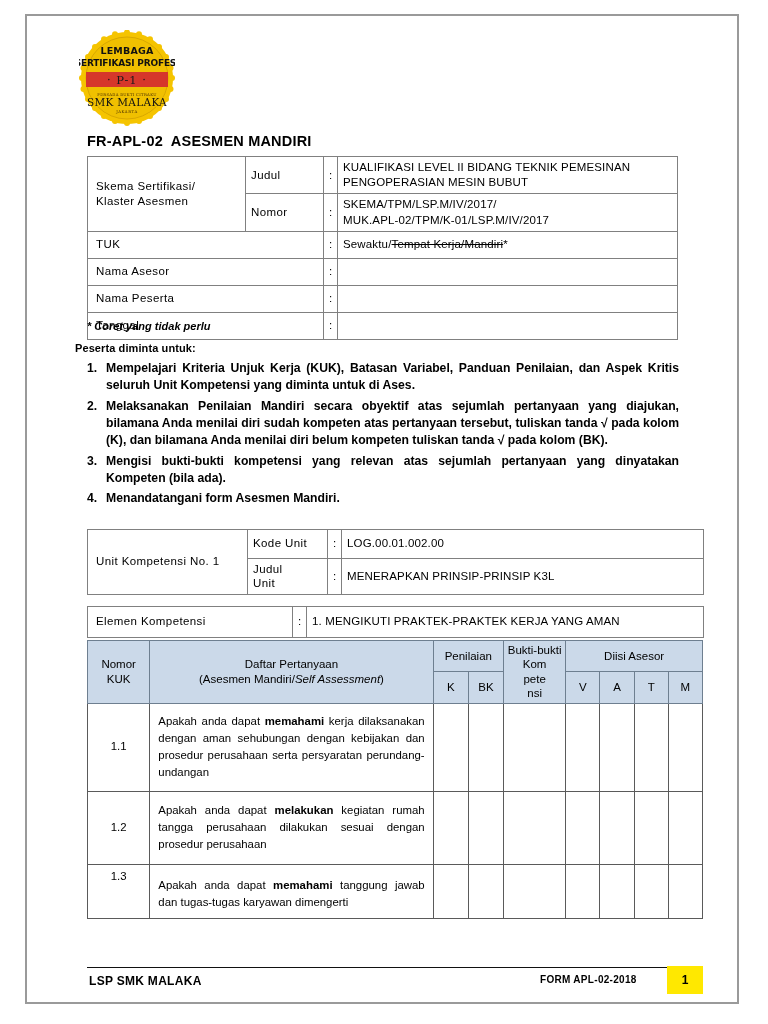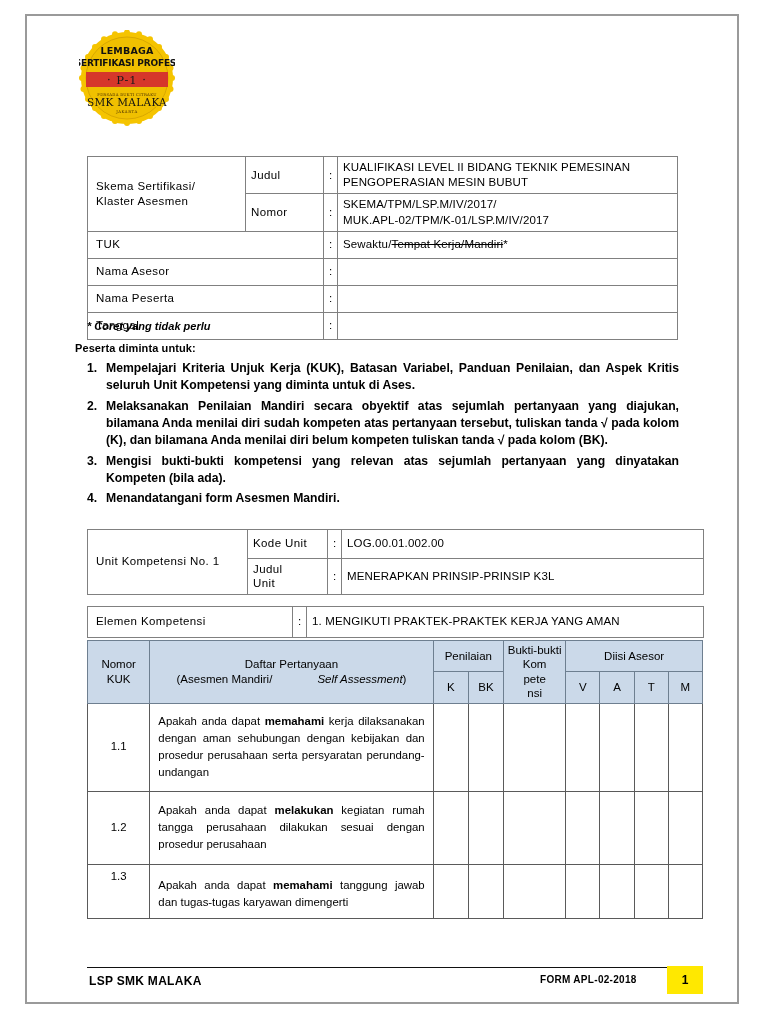--- a/index.html
+++ b/index.html
@@ -119,21 +119,21 @@
     border-color:#5a5a5a;
   }
   #asesmen-table td.kuk{
     font-size:11.4px;
     border-color:#5a5a5a;
   }
   #asesmen-table tbody td{
     border-color:#5a5a5a;
   }
   .q b{font-weight:bold;}
-  .hdr-ital{font-style:italic;padding-left:45px;}
+  .hdr-ital{font-style:italic;}
 
   
   .footer-rule{
     position:absolute;left:60px;top:951px;width:616px;height:0;
     border-top:1.5px solid #111;
   }
   .footer-left{
     position:absolute;left:62px;top:958px;
     font-size:12px;font-weight:bold;letter-spacing:0.3px;color:#000;
   }
@@ -190,20 +190,21 @@
           <text x="48" y="24" font-family="DejaVu Sans, sans-serif" font-size="9.5" font-weight="bold" fill="#111" text-anchor="middle" letter-spacing="0.2">LEMBAGA</text>
           <text x="48" y="36" font-family="DejaVu Sans, sans-serif" font-size="9" font-weight="bold" fill="#111" text-anchor="middle" letter-spacing="-0.2">SERTIFIKASI PROFESI</text>
           <text x="48" y="54" font-family="DejaVu Serif, serif" font-size="11.5" fill="#1a1a1a" text-anchor="middle" letter-spacing="1">· P-1 ·</text>
           <text x="48" y="66" font-family="DejaVu Serif, serif" font-size="3.8" fill="#4a3000" text-anchor="middle" letter-spacing="0.3">PERSADA BUKTI CITRAKU</text>
           <text x="48" y="76" font-family="DejaVu Serif, serif" font-size="10.5" fill="#111" text-anchor="middle" letter-spacing="0.3">SMK MALAKA</text>
           <text x="48" y="83" font-family="DejaVu Serif, serif" font-size="3.8" fill="#4a3000" text-anchor="middle" letter-spacing="0.6">JAKARTA</text>
         </g>
       </svg>
     </div>
 
+    <div class="doc-title">FR-APL-02  ASESMEN MANDIRI</div>
 
     <table class="frm outer-thick" id="info-table">
       <colgroup>
         <col style="width:158px">
           <col style="width:78px">
           <col style="width:14px">
           <col style="width:340px">
       </colgroup>
       <tbody>
         <tr>

